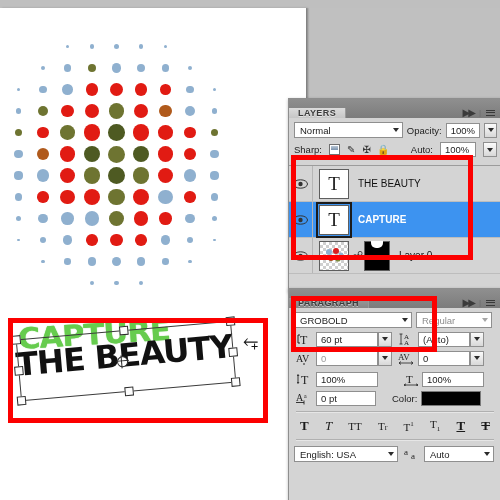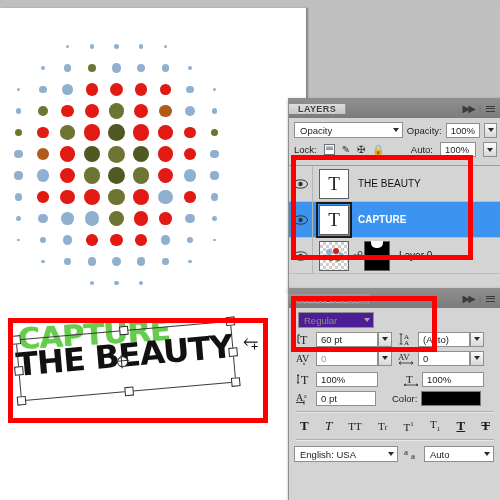--- a/index.html
+++ b/index.html
@@ -55,21 +55,21 @@
   .centerpt:before,.centerpt:after{content:"";position:absolute;background:#2b2b2b;}
   .centerpt:before{left:3px;top:-2px;width:1px;height:13px;}
   .centerpt:after{top:3px;left:-2px;height:1px;width:13px;}
   .rotcursor{position:absolute;left:243px;top:322px;width:22px;height:22px;color:#111;font-size:19px;line-height:22px;
     text-shadow:0 0 3px rgba(255,255,255,.95),0 0 2px #fff;}
 
   
   .panel{position:absolute;background:#d4d4d4;border:1px solid #8e8e8e;
          box-shadow:0 1px 3px rgba(0,0,0,.25);}
   .tabbar{height:19px;background:linear-gradient(to bottom,#8f8f8f,#7c7c7c);
-          display:flex;align-items:center;border-bottom:1px solid #6e6e6e;}
+          display:flex;align-items:flex-end;border-bottom:1px solid #6e6e6e;}
   .tab{display:flex;align-items:center;padding:0 9px;font-size:9px;font-weight:bold;
        color:#3c3c3c;letter-spacing:.4px;background:linear-gradient(to bottom,#dcdcdc,#c6c6c6);
        border-right:1px solid #9a9a9a;text-shadow:0 1px 0 rgba(255,255,255,.5);}
   .tab.inactive{background:linear-gradient(to bottom,#9b9b9b,#878787);color:#3a3a3a;}
   .tabfill{flex:1;}
   .tabicons{display:flex;align-items:center;gap:5px;padding:0 6px;color:#3a3a3a;font-size:8px;}
   .dblarrow{letter-spacing:-2px;font-size:10px;}
   .menuico{display:flex;flex-direction:column;justify-content:center;gap:1.5px;width:9px;}
   .menuico i{display:block;height:1px;background:#3a3a3a;}
   .menuico i:nth-child(1){width:9px;}
@@ -80,21 +80,21 @@
          display:flex;align-items:center;padding:0 4px;box-sizing:border-box;}
   .field.dim{color:#9a9a9a;}
   .arrowbtn{width:14px;height:15px;border:1px solid #8f8f8f;box-sizing:border-box;
        background:linear-gradient(to bottom,#fbfbfb,#d8d8d8);
        display:flex;align-items:center;justify-content:center;}
   .caret{width:0;height:0;border-left:3.5px solid transparent;border-right:3.5px solid transparent;
          border-top:4px solid #2b2b2b;}
   .caret.dis{border-top-color:#a6a6a6;}
   .combo{background:#fff;border:1px solid #8f8f8f;height:16px;display:flex;align-items:center;
          justify-content:space-between;padding:0 3px 0 5px;font-size:9.5px;color:#1b1b1b;box-sizing:border-box;}
-  .combo.dis{background:#4c1d95;color:#8e8e8e;text-align:right;}
+  .combo.dis{background:#ffffff;color:#8e8e8e;text-align:right;}
 
   
   #layers-panel{left:288px;top:98px;width:212px;height:192px;}
   .layers-body{position:absolute;left:0;top:19px;right:0;bottom:0;background:#d4d4d4;}
   .blendrow{display:flex;align-items:center;gap:4px;padding:4px 4px 3px 5px;}
   .blendcombo{width:118px;}
   .opacity-field{width:36px;}
   .lockrow{display:flex;align-items:center;gap:7px;padding:1px 4px 3px 5px;font-size:9.5px;color:#222;}
   .lockicons{display:flex;align-items:center;gap:7px;font-size:10px;color:#333;}
   .lockbox{width:9px;height:9px;border:1px solid #6f6f6f;background:#fff;position:relative;}
@@ -287,32 +287,32 @@
             <i></i>
             <i></i>
             <i></i>
           </span>
       </div>
     </div>
 
     <div class="layers-body">
       <div class="blendrow">
         <div class="combo blendcombo">
-          <span>Opacity</span>
+          <span>Normal</span>
           <span class="caret"></span>
         </div>
         <span class="lbl">Opacity:</span>
         <div class="field opacity-field">100%</div>
         <div class="arrowbtn">
             <span class="caret"></span>
           </div>
       </div>
 
       <div class="lockrow">
-        <span class="lbl">Lock:</span>
+        <span class="lbl">Sharp:</span>
         <span class="lockicons">
           <span class="lockbox"></span>
           <span>✎</span>
           <span>✠</span>
           <span>🔒</span>
         </span>
         <span style="flex:1"></span>
         <span class="lbl">Auto:</span>
         <div class="field opacity-field">100%</div>
         <div class="arrowbtn">
@@ -392,20 +392,24 @@
             <i></i>
             <i></i>
             <i></i>
           </span>
       </div>
     </div>
 
     <div class="char-body">
 
       <div class="crow">
+        <div class="combo" style="width:118px">
+          <span>GROBOLD</span>
+          <span class="caret"></span>
+        </div>
         <div class="combo dis" style="width:76px;margin-left:4px">
           <span>Regular</span>
           <span class="caret dis"></span>
         </div>
       </div>
 
       <div class="crow">
         <div class="ficon">
           <svg width="16" height="14" viewBox="0 0 16 14">
               <text x="3" y="12" font-family="Liberation Serif,serif" font-size="12" fill="#222">T</text>

